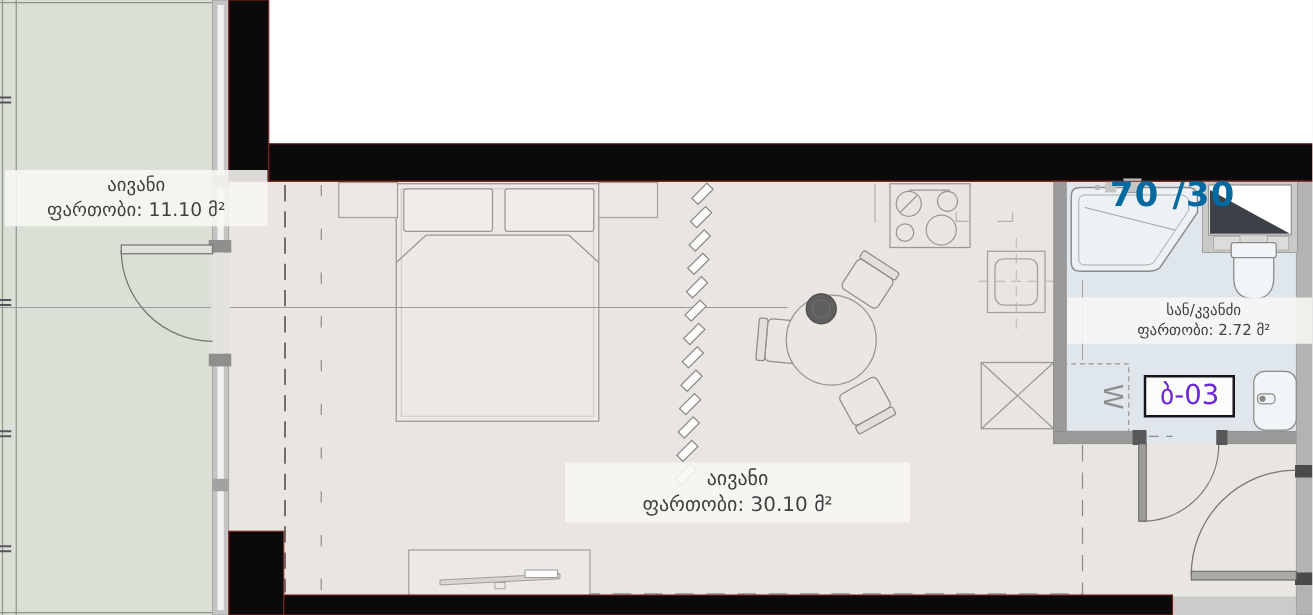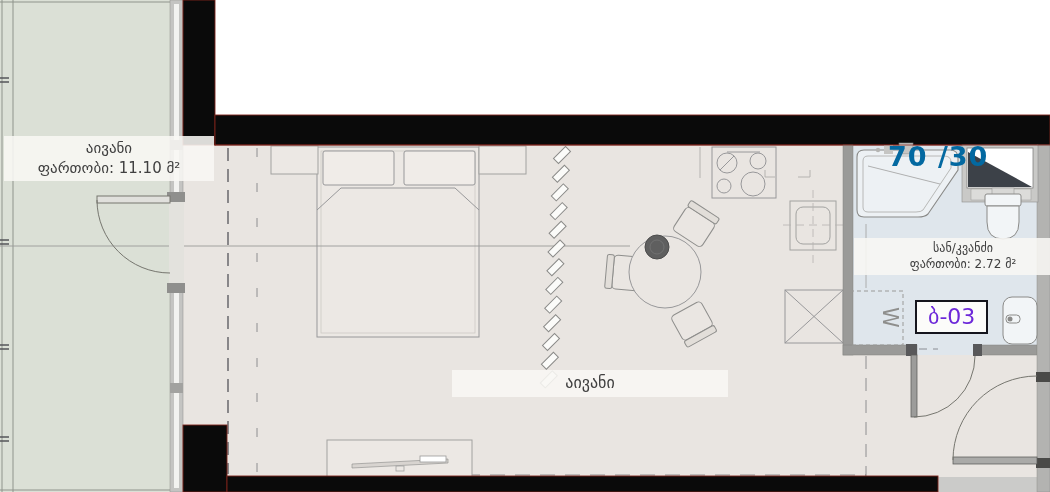--- a/index.html
+++ b/index.html
@@ -195,20 +195,21 @@
   <line x1="215" y1="145" x2="1050" y2="145" stroke="#7d241c" stroke-width="0.8"></line>
 </svg>
 
   <div class="room-label lbl-balcony">
     <div class="rname">აივანი</div>
     <div class="rarea">ფართობი: 11.10 მ²</div>
   </div>
 
   <div class="room-label lbl-studio">
     <div class="rname">აივანი</div>
+    <div class="rarea">ფართობი: 30.10 მ²</div>
   </div>
 
   <div class="room-label lbl-bath">
     <div class="rname">სან/კვანძი</div>
     <div class="rarea">ფართობი: 2.72 მ²</div>
   </div>
 
   <div class="ratio">70 /30</div>
 
   <div class="unit-badge">ბ-03</div>

